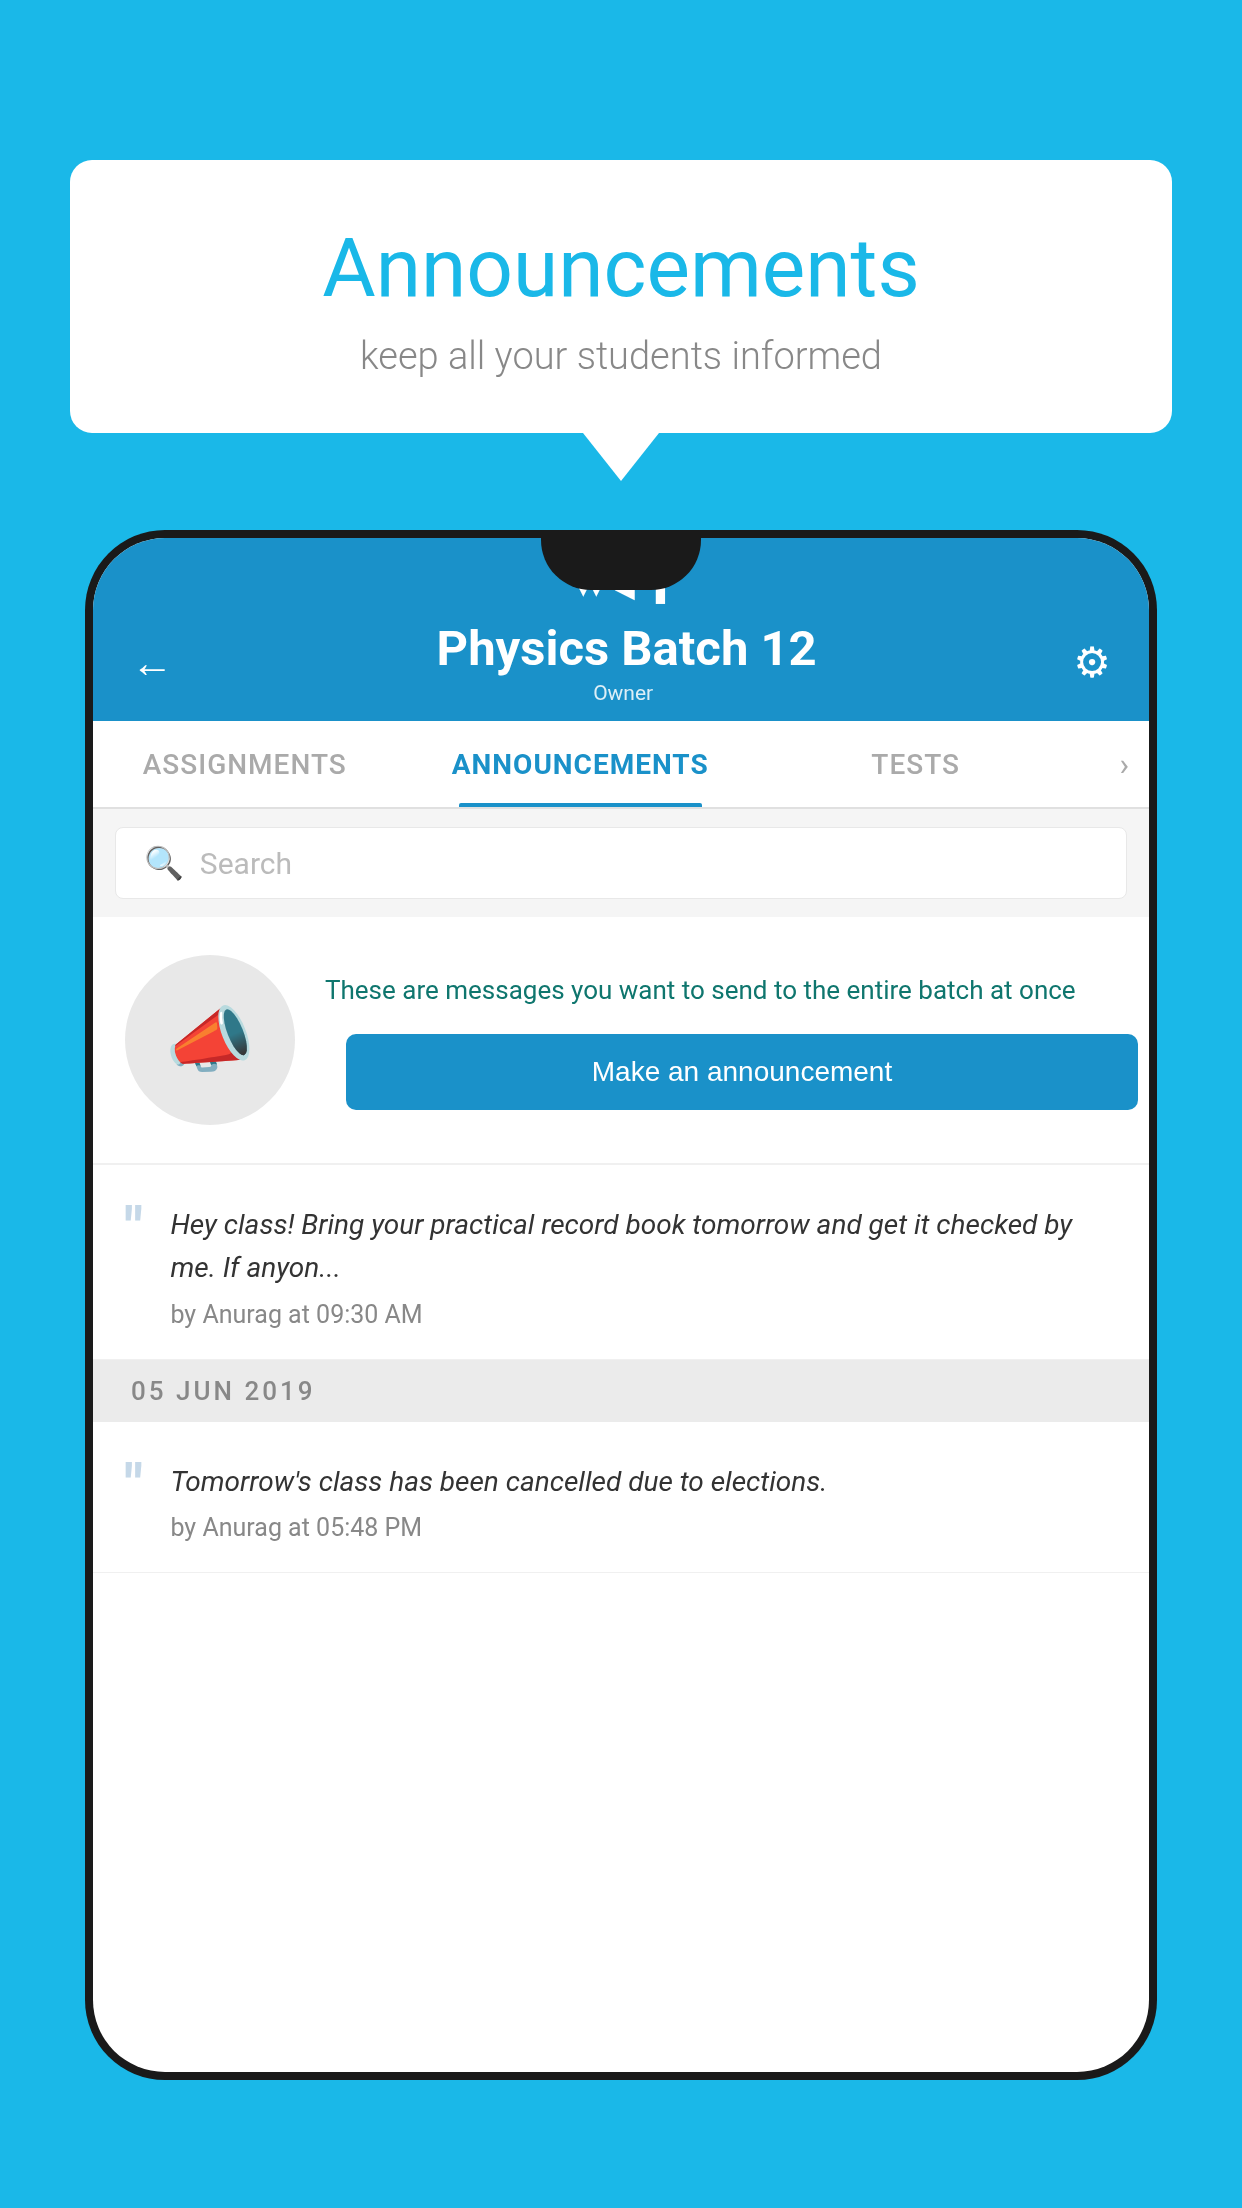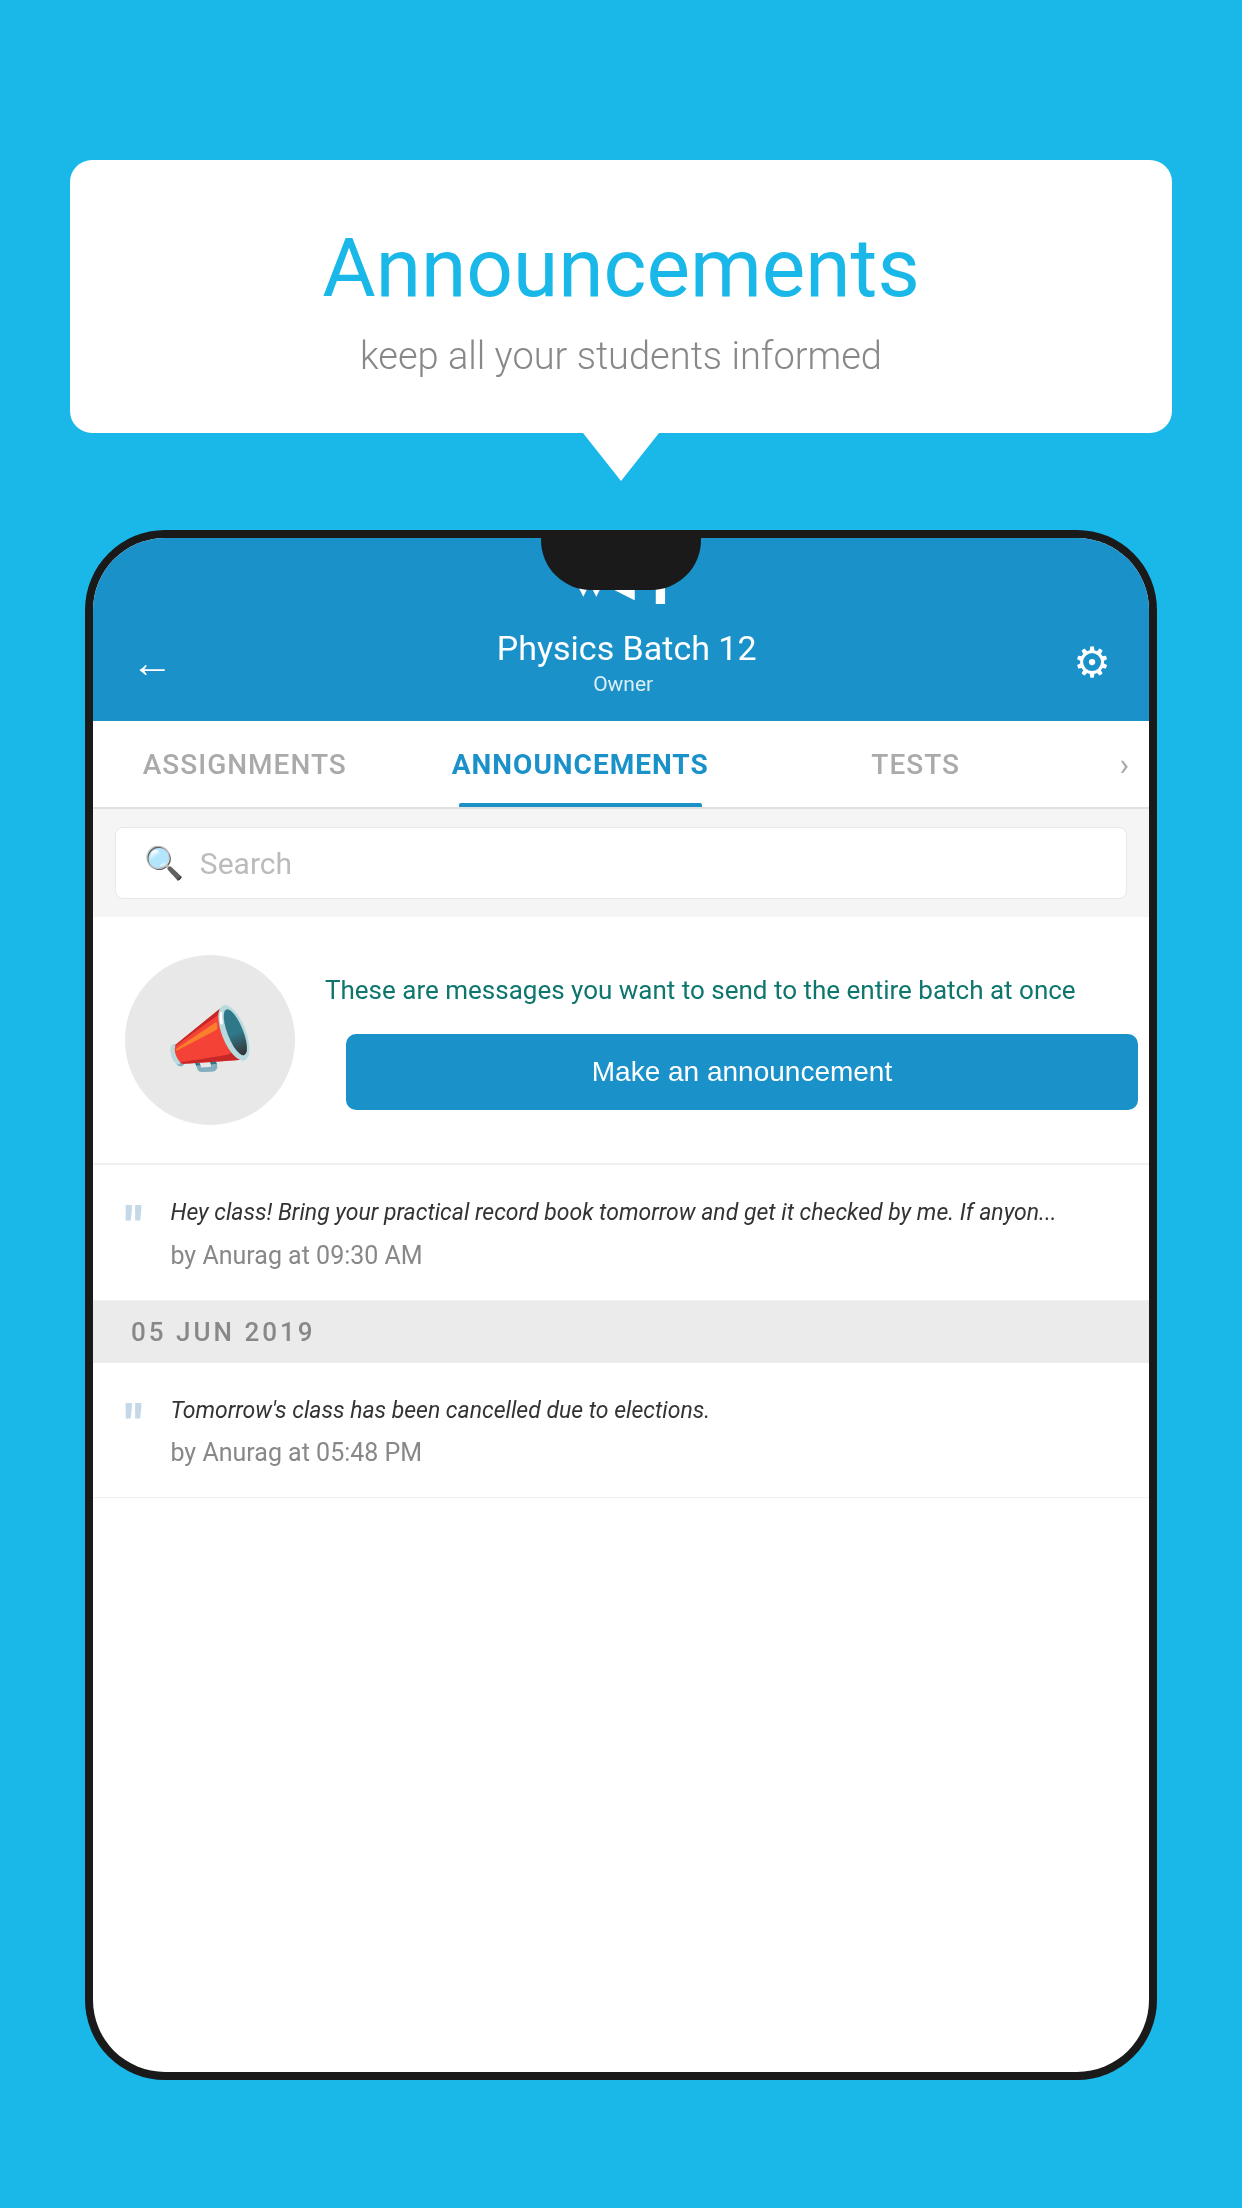--- a/index.html
+++ b/index.html
@@ -136,22 +136,22 @@
       font-size: 42px;
       cursor: pointer;
     }
 
     .header-center {
       text-align: center;
     }
 
     .header-title {
       color: white;
-      font-size: 34px;
-      font-weight: 400;
+      font-size: 49px;
+      font-weight: 700;
       margin-left: 7px;
     }
 
     .header-subtitle {
       color: rgba(255,255,255,0.85);
       font-size: 21px;
       margin-top: 4px;
     }
 
     .settings-btn {
@@ -311,24 +311,25 @@
       margin-top: 6px;
       flex-shrink: 0;
     }
 
     .announcement-content {
       flex: 1;
     }
 
     .announcement-text {
       color: #333;
-      font-size: 23px;
+      font-size: 28px;
       font-style: italic;
       line-height: 1.55;
       margin-bottom: 10px;
+      margin-top: 8px;
     }
 
     .announcement-meta {
       color: #888;
       font-size: 25px;
     }
   </style>
 </head>
 <body>
 

